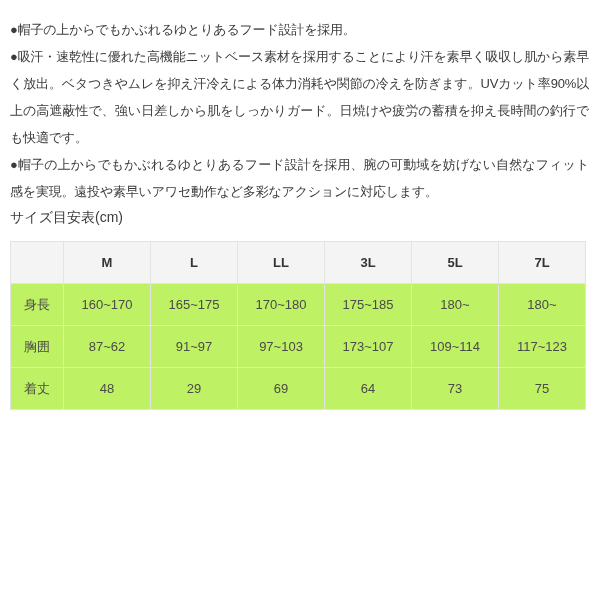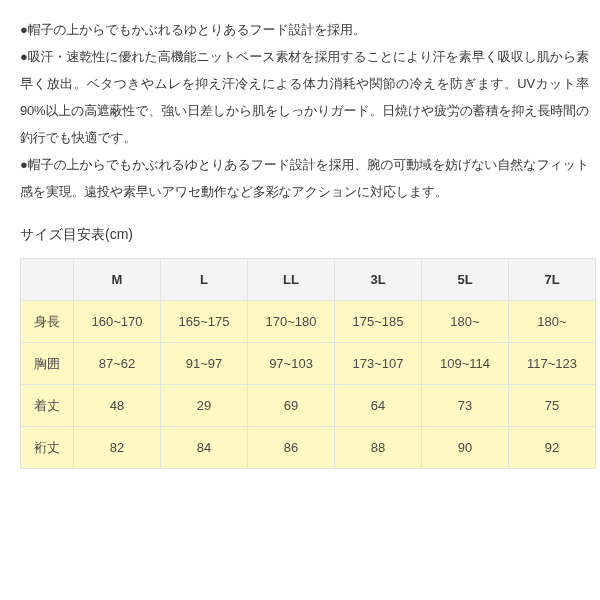--- a/index.html
+++ b/index.html
@@ -8,35 +8,35 @@
     background: #ffffff;
   }
   body {
     width: 600px;
     height: 600px;
     overflow: hidden;
     font-family: "Liberation Sans", "DejaVu Sans", sans-serif;
     color: #3b3b3b;
   }
   .content {
-    padding: 16px 11px 0 20px;
+    padding: 16px 11px 0 10px;
   }
   .features {
     margin: 0;
   }
   .feature {
     margin: 0;
     font-size: 13px;
     line-height: 27px;
     letter-spacing: -0.2px;
     color: #3b3b3b;
     text-align: justify;
   }
   .chart-title {
-    margin-top: 19px;
+    margin-top: 2px;
     font-size: 14px;
     line-height: 20px;
     color: #3b3b3b;
   }
   table.size-table {
     margin-top: 14px;
     width: 576px;
     border-collapse: collapse;
     table-layout: fixed;
     font-size: 13px;
@@ -50,21 +50,21 @@
     padding: 0 2px;
   }
   table.size-table thead th {
     background: #f4f4f5;
     font-weight: bold;
     color: #333333;
     font-size: 13px;
   }
   table.size-table td {
     color: #4a4a4a;
-    background: #fef9c3;
+    background: #bef264;
   }
   table.size-table td.rowlabel {
     color: #4a4a4a;
   }
   col.label-col { width: 53px; }
   col.size-col  { width: 87px; }
 </style>
 </head>
 <body>
 
@@ -120,25 +120,16 @@
       </tr>
       <tr>
         <td class="rowlabel">着丈</td>
         <td>48</td>
         <td>29</td>
         <td>69</td>
         <td>64</td>
         <td>73</td>
         <td>75</td>
       </tr>
-      <tr>
-        <td class="rowlabel">裄丈</td>
-        <td>82</td>
-        <td>84</td>
-        <td>86</td>
-        <td>88</td>
-        <td>90</td>
-        <td>92</td>
-      </tr>
     </tbody>
   </table>
 
 </div>
 
 </body></html>

